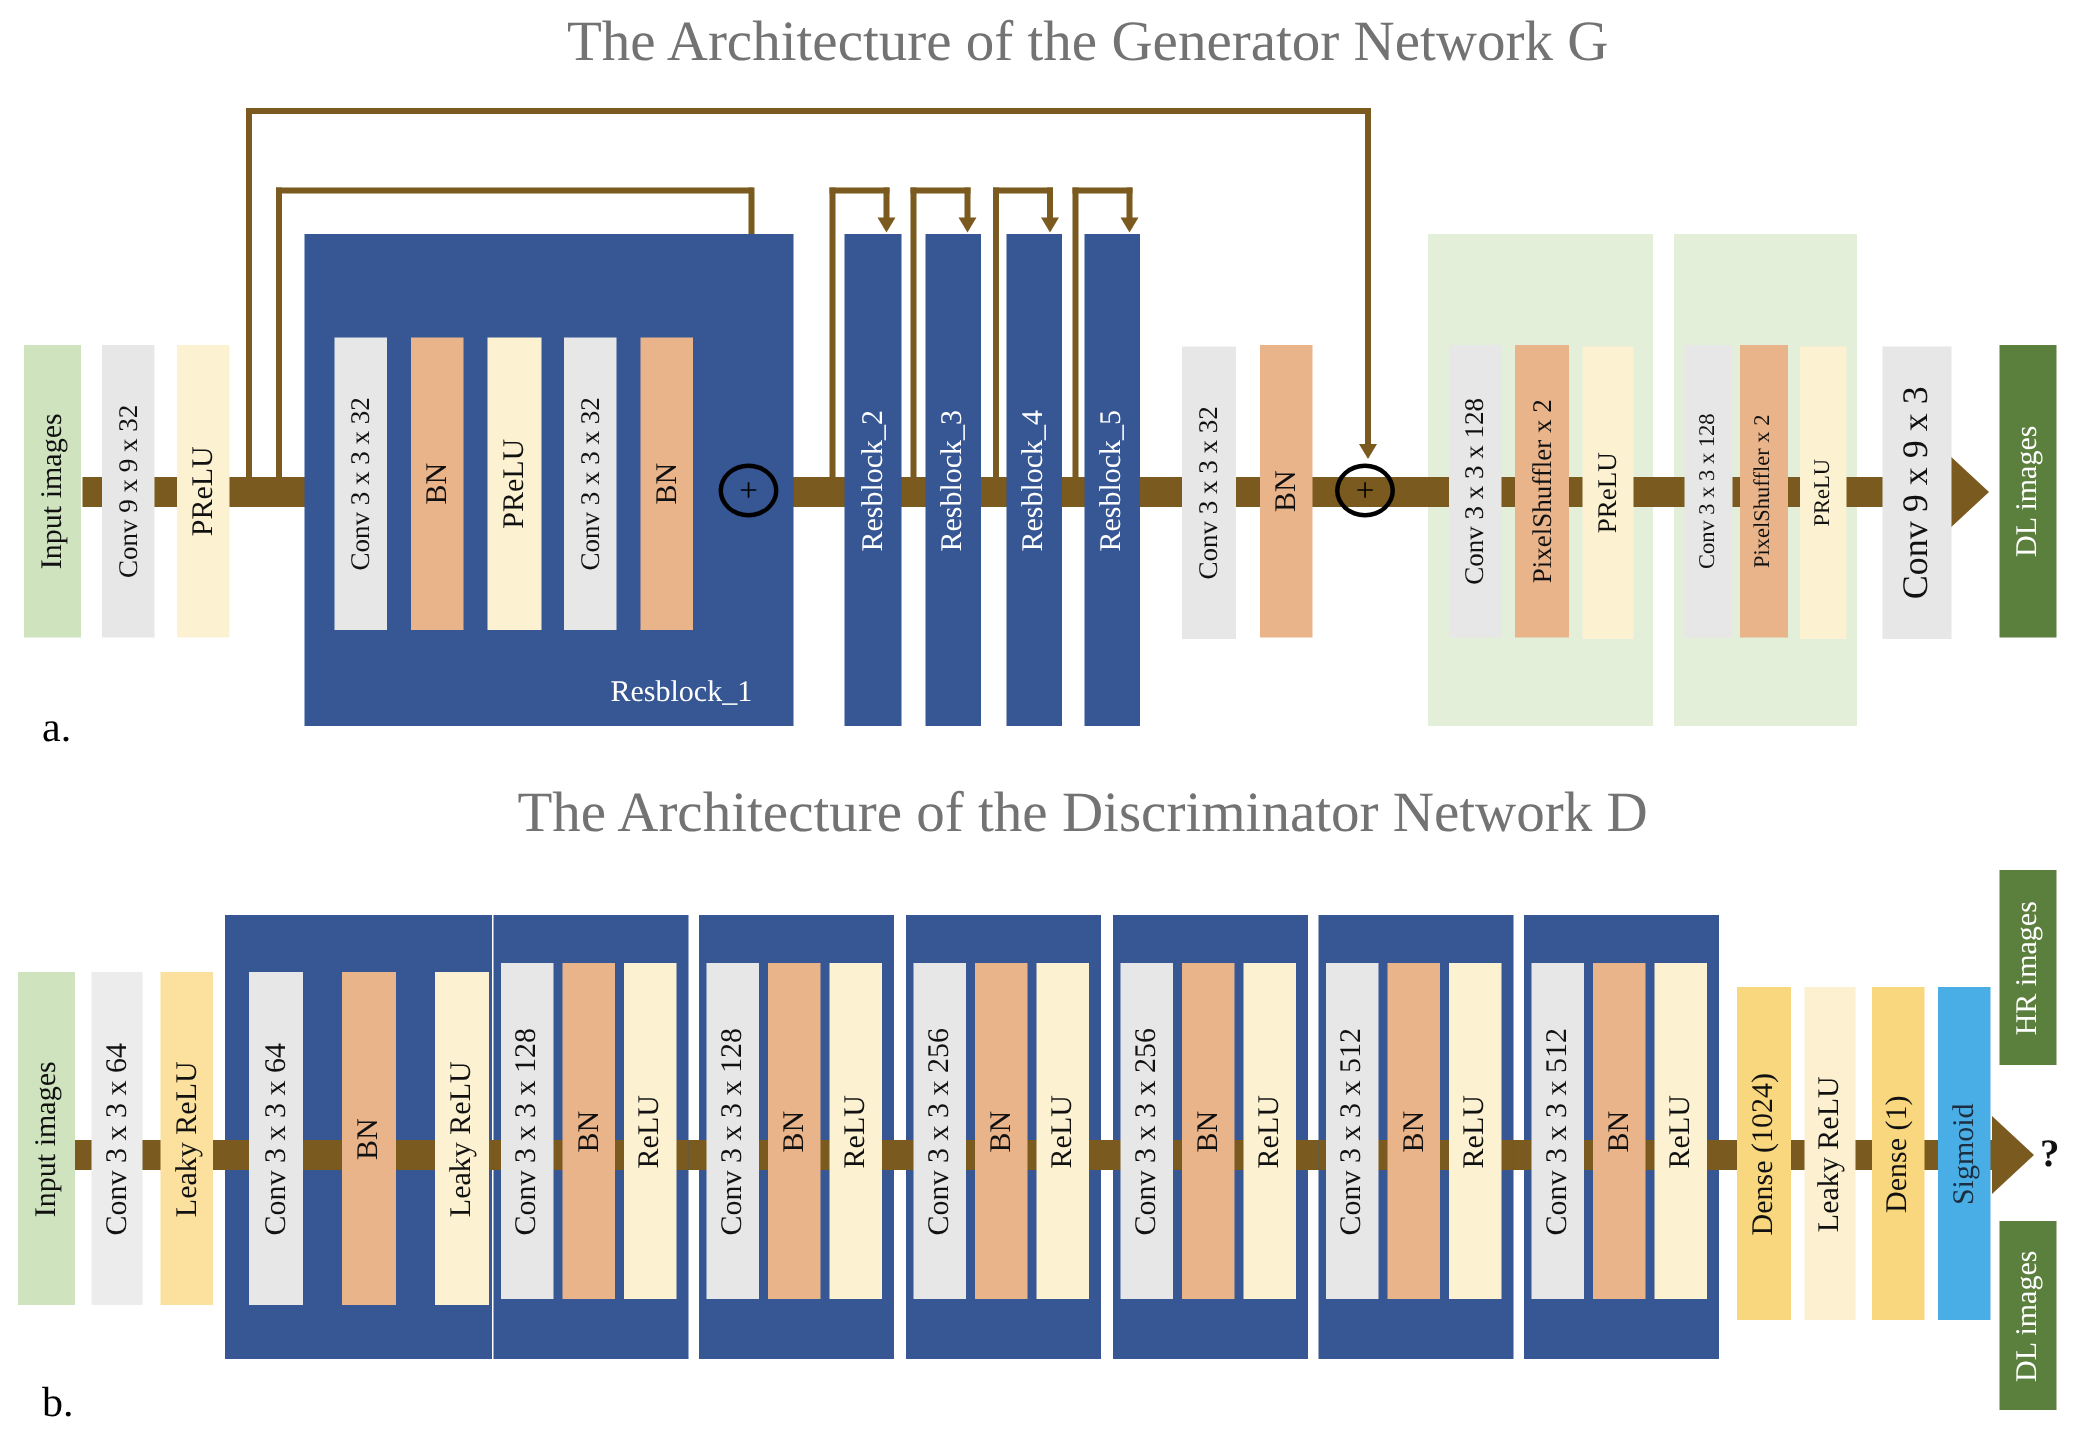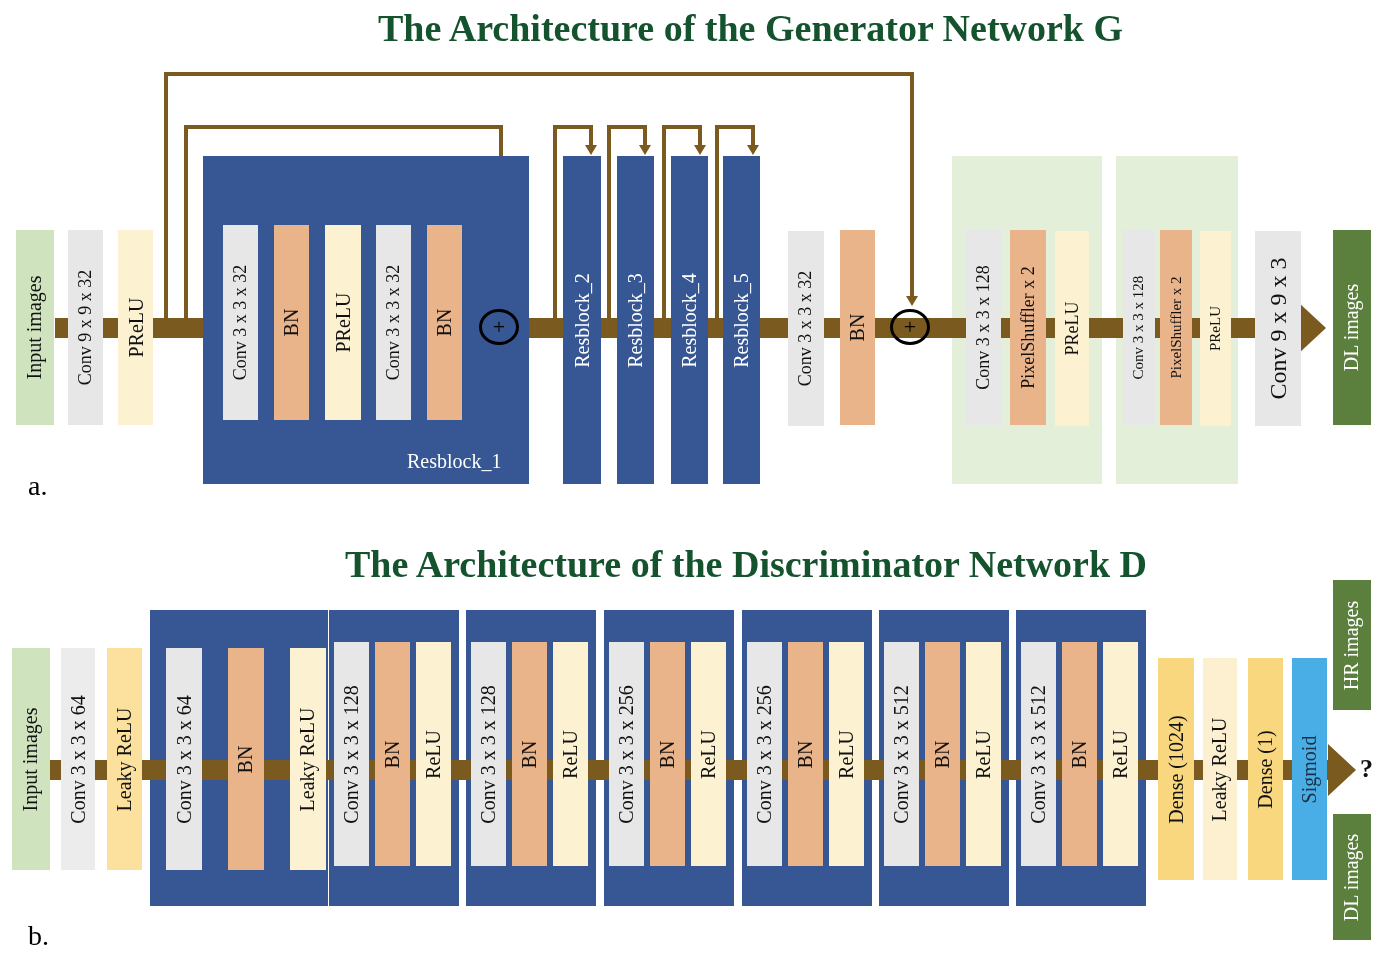--- a/index.html
+++ b/index.html
@@ -1,18 +1,18 @@
 <!DOCTYPE html>
 <html><head>
 <meta charset="utf-8">
 <style>
   html,body{margin:0;padding:0;background:#fff;}
   body{width:1388px;height:954px;position:relative;overflow:hidden;font-family:"Liberation Serif","DejaVu Serif",serif;color:#111;}
   .abs{position:absolute;}
-  .title{position:absolute;font-size:38px;white-space:nowrap;color:#14532d;font-weight:bold;}
+  .title{position:absolute;font-size:38px;white-space:nowrap;color:#737373;}
   .panel-label{position:absolute;font-size:28px;color:#000;}
   .block{position:absolute;display:flex;align-items:center;justify-content:center;box-sizing:border-box;}
   .block span{display:block;transform:rotate(-90deg);white-space:nowrap;font-size:20px;}
   .conv{background:#e7e7e7;}
   .bn{background:#eab48b;}
   .prelu{background:#fcf1d0;}
   .input{background:#cfe3bf;}
   .output{background:#5b7f3c;color:#fff;}
   .leaky{background:#fbe19d;}
   .dense{background:#f8d77e;}
@@ -142,21 +142,21 @@
     <span style="font-size:15px">PReLU</span>
   </div>
 
 <div class="block conv" style="left:1255px;top:231px;width:46px;height:195px;">
     <span style="font-size:24px">Conv 9 x 9 x 3</span>
   </div>
 <div class="block output" style="left:1333px;top:230px;width:38px;height:195px;">
     <span>DL images</span>
   </div>
 
-<div class="title" style="left:345px;top:542px;">The Architecture of the Discriminator Network D</div>
+<div class="title" style="left:345px;top:520px;">The Architecture of the Discriminator Network D</div>
 <div class="panel-label" style="left:28px;top:920px;">b.</div>
 
 <div class="bar" style="left:50px;top:760px;width:1290px;height:20px;"></div>
 <div class="arrowright" style="left:1328px;top:744px;"></div>
 
 <div class="block input" style="left:12px;top:648px;width:38px;height:222px;">
     <span>Input images</span>
   </div>
 <div class="block conv" style="left:61px;top:648px;width:34px;height:222px;background:#ececec;">
     <span>Conv 3 x 3 x 64</span>

